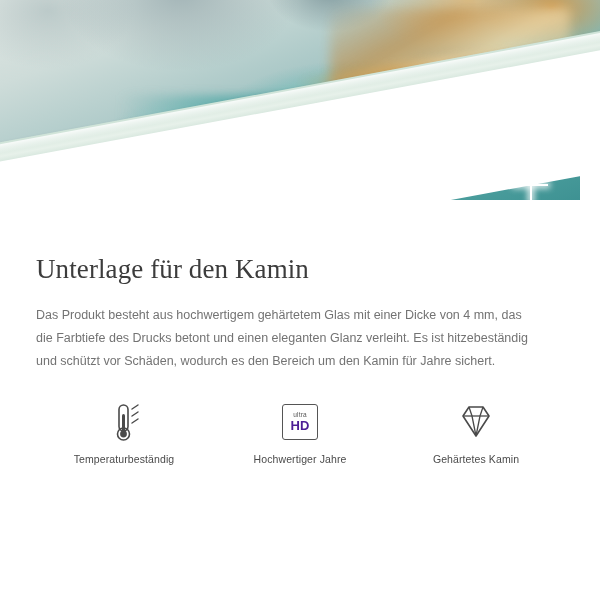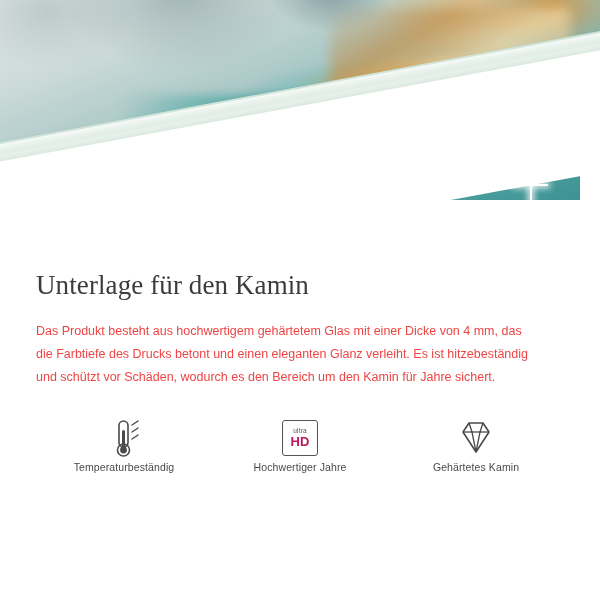--- a/index.html
+++ b/index.html
@@ -138,29 +138,29 @@
   
   .content {
     padding: 20px 36px 0 36px;
   }
   .headline {
     font-family: "Liberation Serif", serif;
     font-size: 27px;
     line-height: 34px;
     color: #3c3c3c;
     font-weight: 400;
-    margin: 30px 0 0 0;
+    margin: 14px 0 0 0;
     letter-spacing: .1px;
   }
   .headline .l2 { display: block; }
   .body-text {
     margin-top: 18px;
     font-size: 12.5px;
     line-height: 23px;
-    color: #ef4444;
+    color: #737373;
     max-width: 500px;
   }
 
   
   .features {
     margin-top: 26px;
     display: grid;
     grid-template-columns: repeat(3, 1fr);
     grid-row-gap: 14px;
     text-align: center;
@@ -170,21 +170,21 @@
     flex-direction: column;
     align-items: center;
   }
   .feature-icon {
     height: 46px;
     display: flex;
     align-items: center;
     justify-content: center;
   }
   .feature-label {
-    margin-top: 0;
+    margin-top: 8px;
     font-size: 10.5px;
     color: #4a4a4a;
     letter-spacing: .1px;
   }
   .hd-box {
     width: 34px;
     height: 34px;
     border: 1.6px solid #555;
     border-radius: 3px;
     display: flex;
@@ -194,21 +194,21 @@
     line-height: 1;
   }
   .hd-box .ultra {
     font-size: 6.5px;
     color: #555;
     letter-spacing: .2px;
   }
   .hd-box .hd {
     font-size: 13px;
     font-weight: bold;
-    color: #be185d;
+    color: #4c1d95;
     margin-top: 1px;
   }
 </style>
 </head>
 <body>
 
 <div class="page">
 
   <div class="hero">
     <div class="hero-art"></div>

